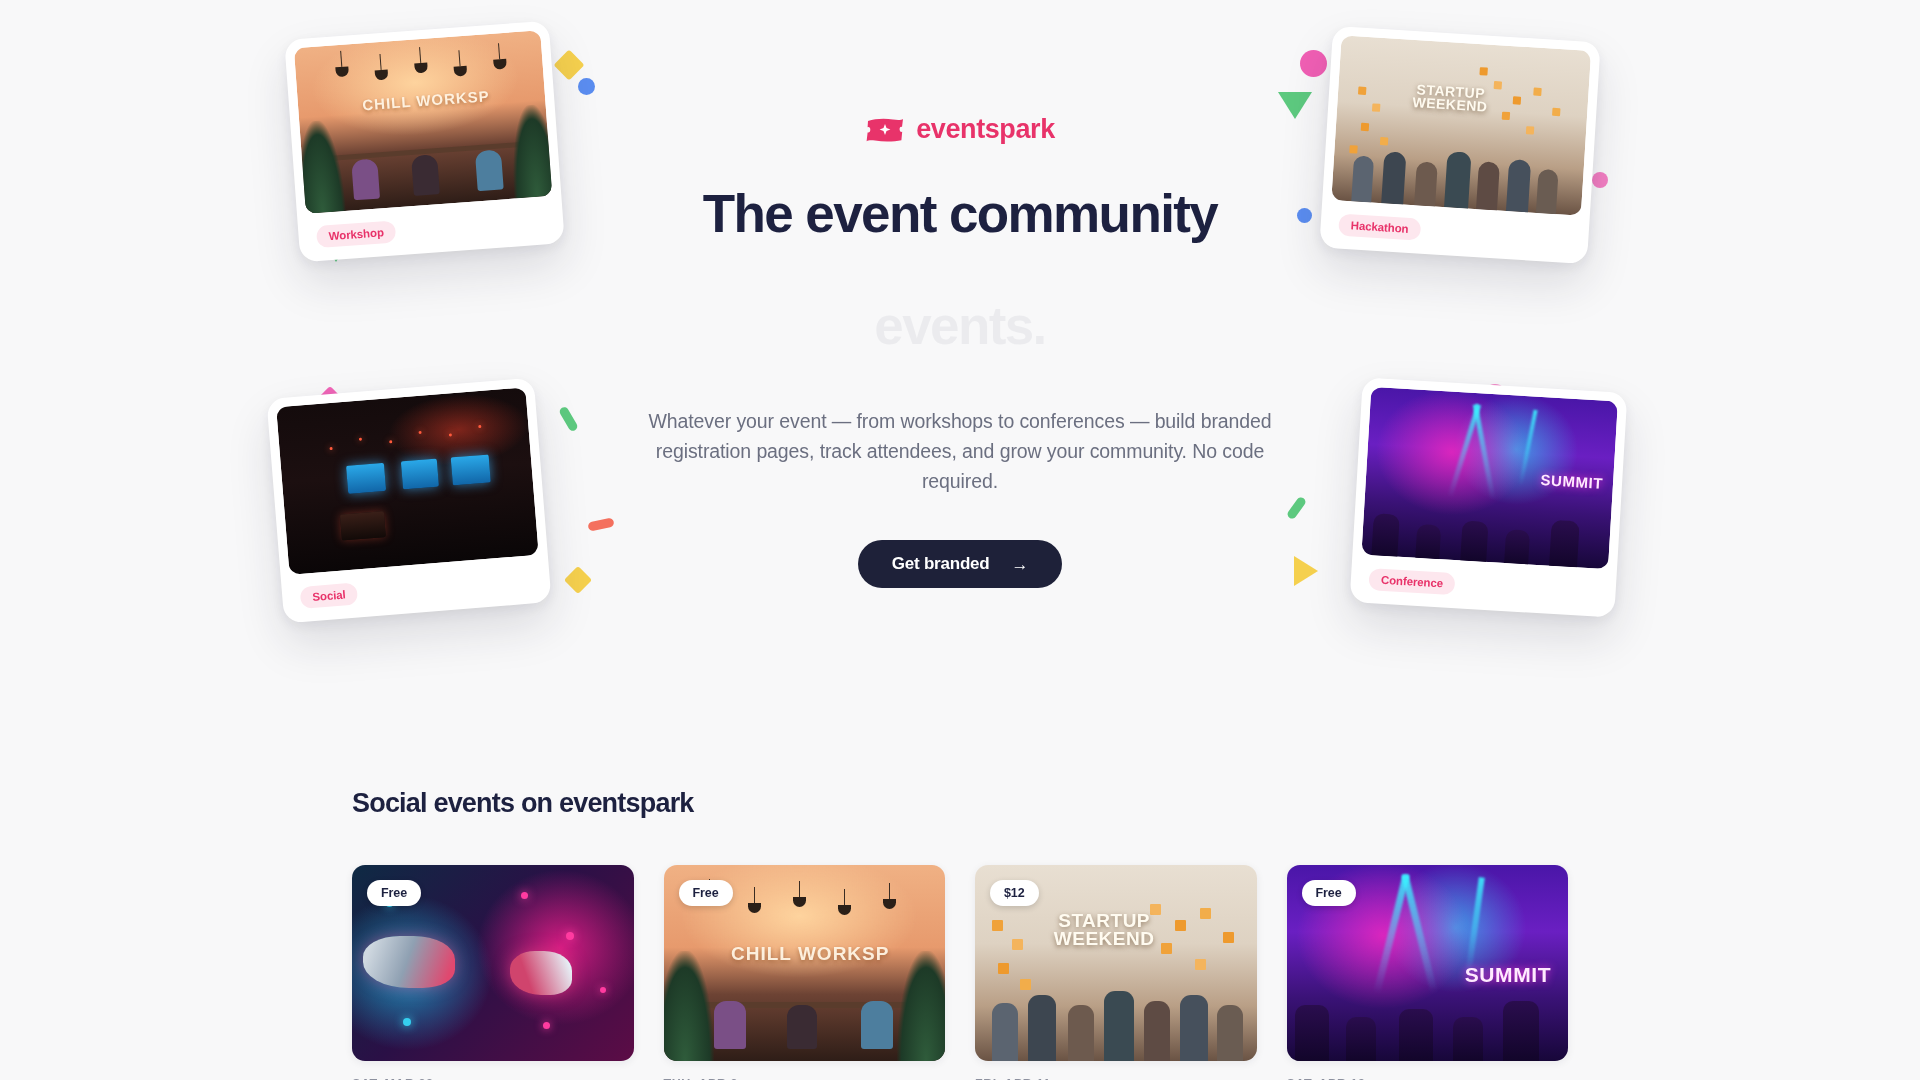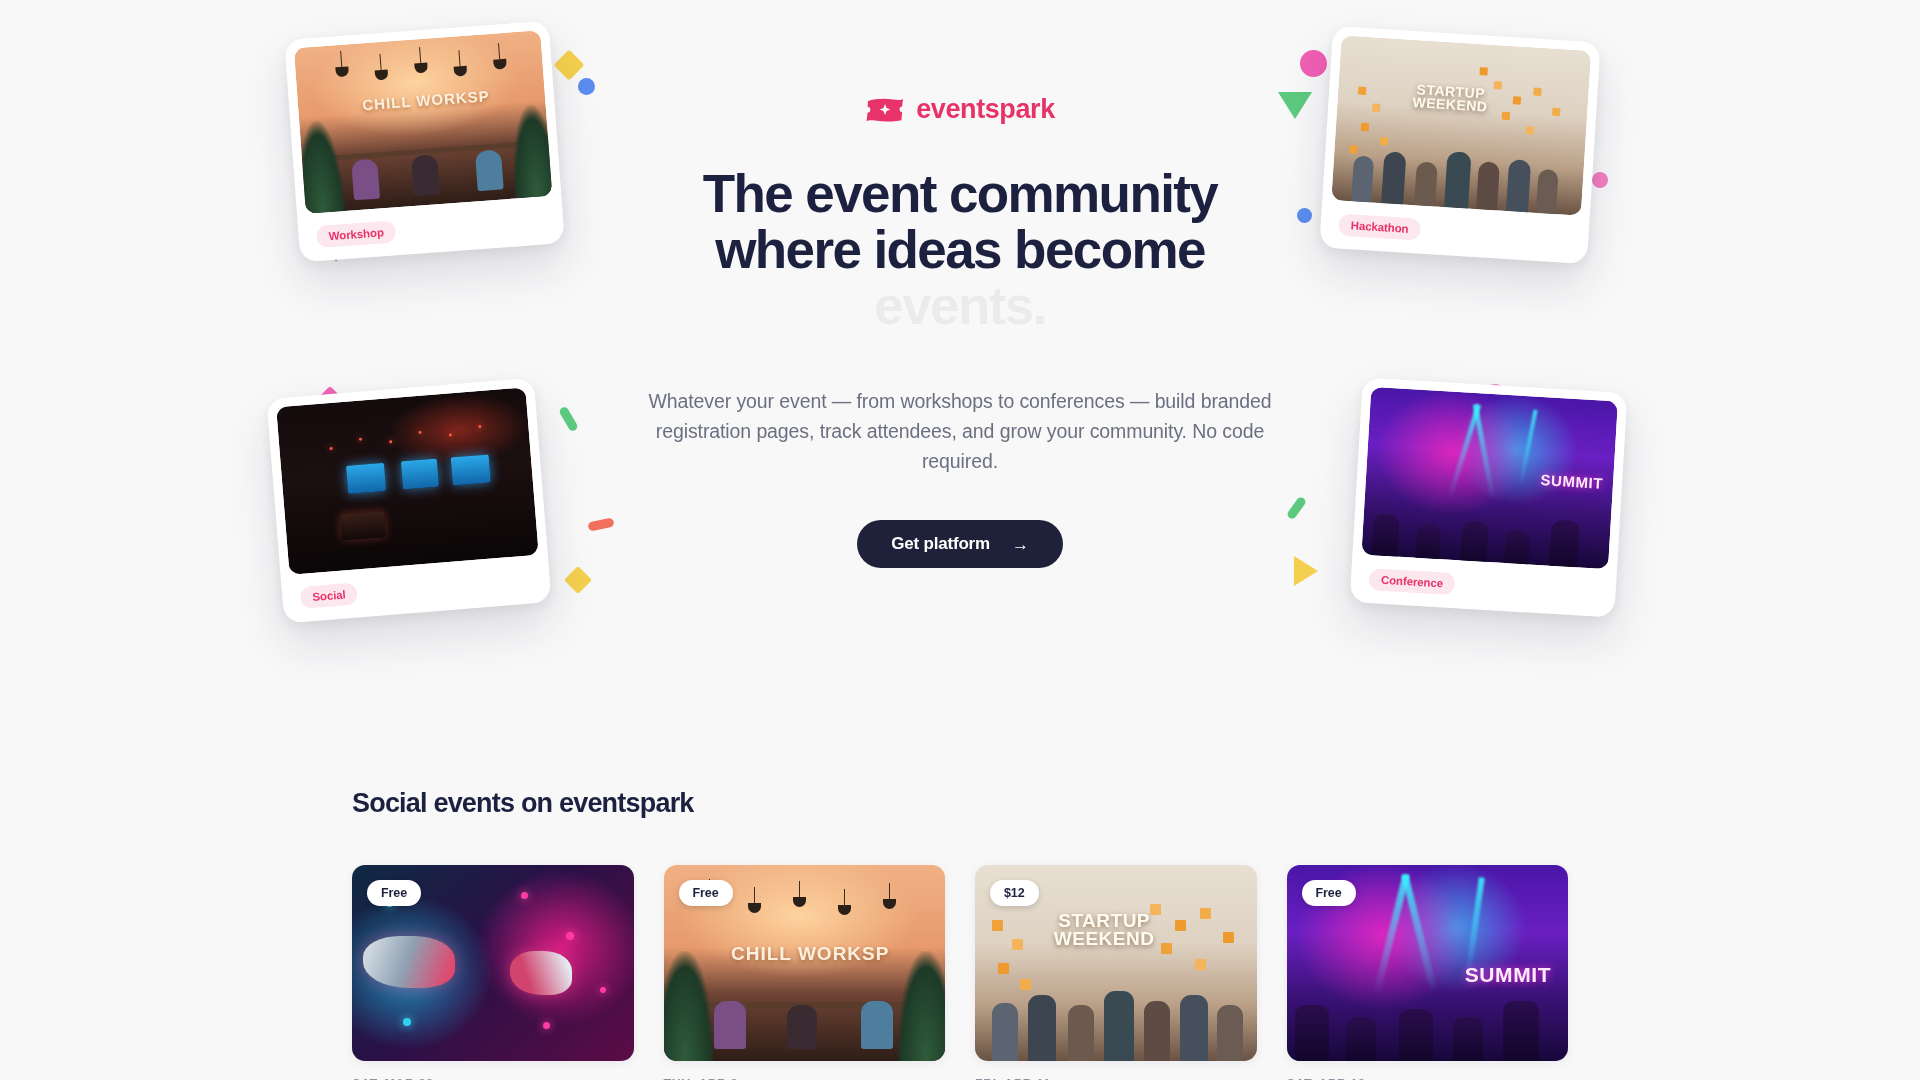--- a/index.html
+++ b/index.html
@@ -9,21 +9,21 @@
     background:#f8f8f9;
     font-family:"Liberation Sans", sans-serif;
     color:#1d2033;
     -webkit-font-smoothing:antialiased;
   }
 
   
   .hero{ position:relative; width:1920px; height:740px; overflow:hidden; }
 
   .hero-center{
-    position:absolute; left:50%; top:88px; transform:translateX(-50%);
+    position:absolute; left:50%; top:108px; transform:translateX(-50%);
     width:640px; text-align:center; z-index:6;
   }
 
   
   .brand{ display:flex; align-items:center; justify-content:center; gap:11px; height:42px; }
   .ticket-icon{ width:40px; height:27px; position:relative; display:block; }
   .brand-name{
     font-size:27px; font-weight:700; color:#e8336a; letter-spacing:-0.4px;
   }
 
@@ -321,29 +321,29 @@
         <svg width="40" height="27" viewBox="0 0 40 27">
           <path d="M3 5 C10 2.5, 20 2, 28 3.5 C33 4.3, 36.5 4, 38 3 L37 11 C35.5 10.2, 34.6 11.4, 34.6 13.2 C34.6 15.1, 35.6 16.3, 37.2 15.8 L36.4 24.2 C30 25.6, 19 26, 10 24.6 C6 24, 3.2 24.3, 1.6 25.2 L2.6 16.4 C4.2 16.9, 5.3 15.7, 5.3 13.7 C5.3 11.8, 4.3 10.6, 2.6 11.2 Z" fill="#e8336a"></path>
           <path d="M20 8 L21.5 12 L25.4 13.5 L21.5 15 L20 19 L18.5 15 L14.6 13.5 L18.5 12 Z" fill="#ffffff"></path>
         </svg>
       </span>
       <span class="brand-name">eventspark</span>
     </div>
 
     <h1 class="headline">
       <span>The event community</span><br>
-      <span>where ideas become</span><br>
+      <br>
       <span class="ghost">events.</span>
     </h1>
 
     <p class="subtitle">Whatever your event — from workshops to conferences — build branded registration pages, track attendees, and grow your community. No code required.</p>
 
     <div class="cta-wrap">
       <button class="cta">
-        <span>Get platform</span>
+        <span>Get branded</span>
         <span class="arrow">→</span>
       </button>
     </div>
 
   </div>
 </section>
 
 <section class="popular">
   <div class="popular-inner">
     <h2 class="section-title">Social events on eventspark</h2>

